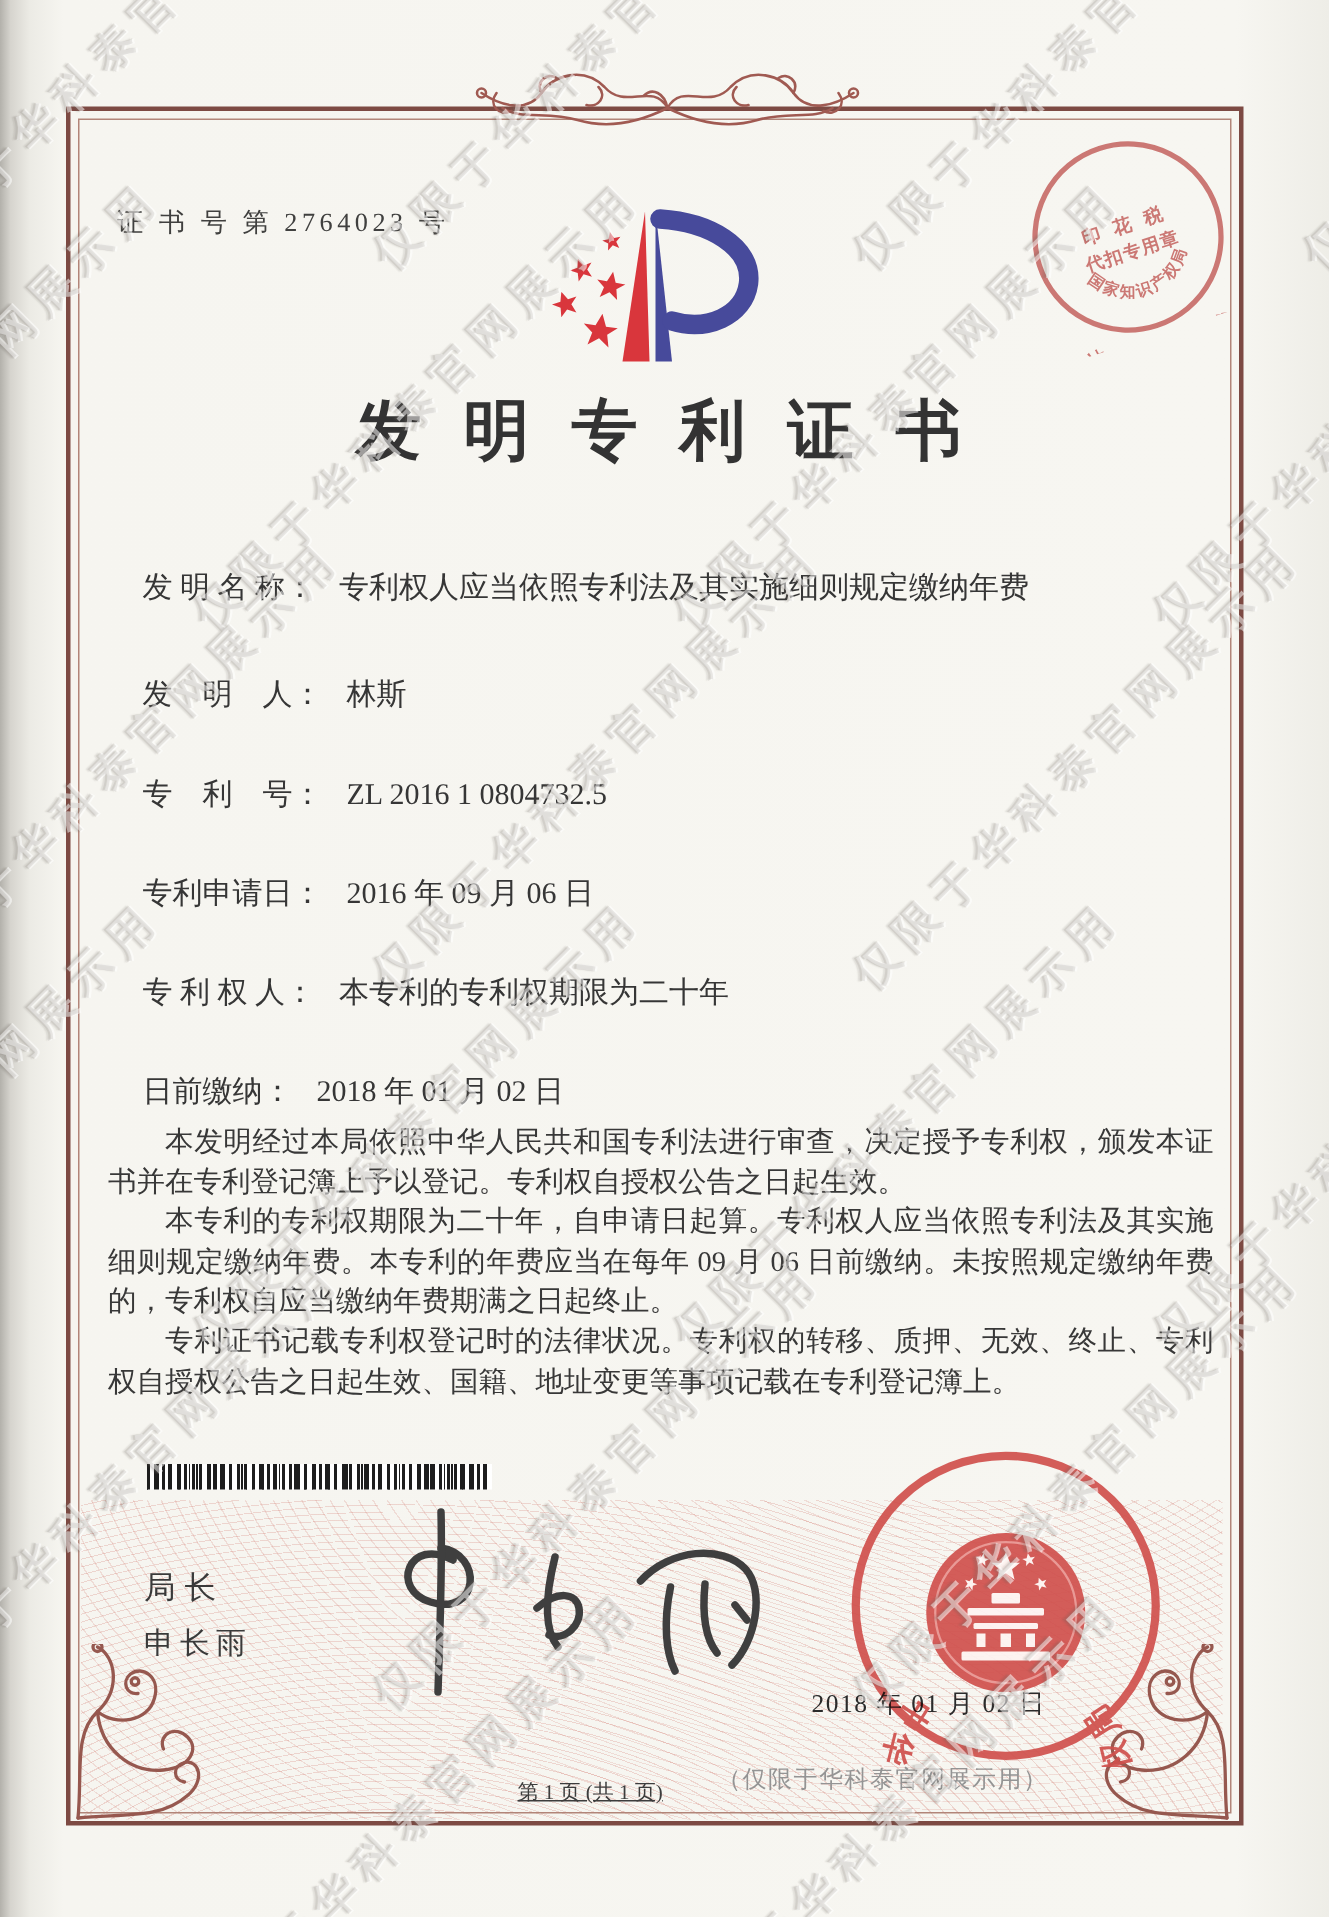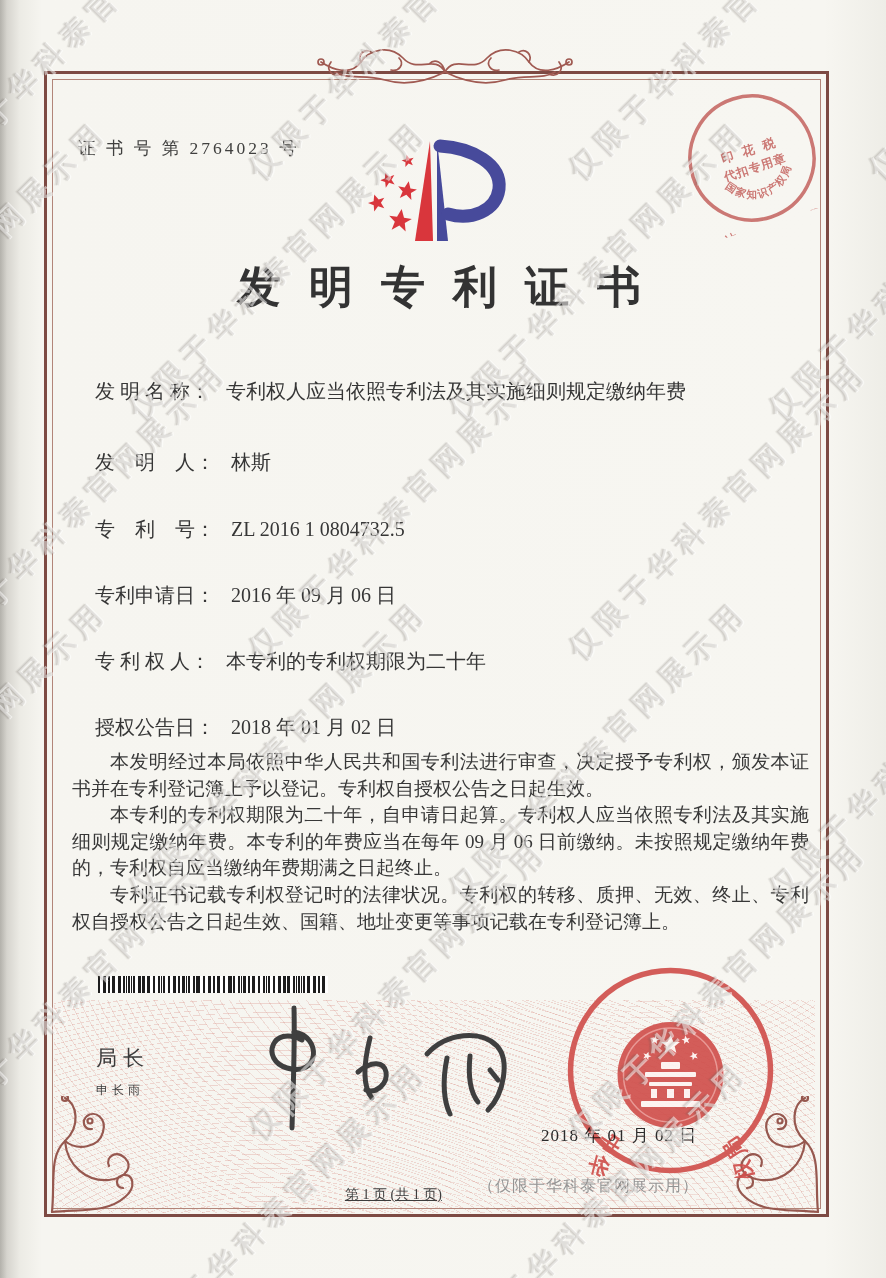--- a/index.html
+++ b/index.html
@@ -51,21 +51,21 @@
   .body-text{position:absolute;left:72px;top:749px;width:737px;font-size:19px;
     line-height:26.6px;text-align:justify;color:#383838;}
   .body-text p{margin:0;text-indent:2em;}
   .barcode{position:absolute;left:98px;top:976px;width:230px;height:17px;background-color:#fff;
     background-image:
       repeating-linear-gradient(90deg,#1d1d1d 0 2px,transparent 2px 5px),
       repeating-linear-gradient(90deg,#1d1d1d 0 1px,transparent 1px 7px),
       repeating-linear-gradient(90deg,#1d1d1d 0 1px,transparent 1px 11px);
     z-index:6;}
   .director{position:absolute;left:96px;top:1044px;font-size:21px;color:#3a3a3a;letter-spacing:6px;z-index:6;}
-  .director-name{position:absolute;left:96px;top:1082px;font-size:12px;color:#3a3a3a;letter-spacing:4px;z-index:6;}
+  .director-name{position:absolute;left:96px;top:1082px;font-size:20px;color:#3a3a3a;letter-spacing:4px;z-index:6;}
   .signature{position:absolute;left:242px;top:1002px;z-index:6;}
   .seal{position:absolute;left:563px;top:963px;z-index:8;mix-blend-mode:multiply;opacity:.93;}
   .seal-date{position:absolute;left:541px;top:1124px;font-size:17px;color:#2b2b2b;letter-spacing:1px;z-index:7;}
   .page-info{position:absolute;left:345px;top:1186px;font-size:14px;color:#3d3d3d;z-index:6;text-decoration:underline;}
   .footer-note{position:absolute;left:478px;top:1176px;font-size:16px;color:#949494;
     font-family:"Liberation Sans","DejaVu Sans",sans-serif;letter-spacing:1px;z-index:6;}
 </style>
 </head>
 <body>
 
@@ -152,21 +152,21 @@
     <div class="field f2">
       <span class="lab">专　利　号：</span><span>ZL 2016 1 0804732.5</span>
     </div>
     <div class="field f3">
       <span class="lab">专利申请日：</span><span>2016 年 09 月 06 日</span>
     </div>
     <div class="field f4">
       <span class="lab">专 利 权 人：</span><span>本专利的专利权期限为二十年</span>
     </div>
     <div class="field f5">
-      <span class="lab">授权公告日：</span><span>2018 年 01 月 02 日</span>
+      <span class="lab">日前缴纳：</span><span>2018 年 01 月 02 日</span>
     </div>
 
     <div class="body-text">
       <p>本发明经过本局依照中华人民共和国专利法进行审查，决定授予专利权，颁发本证书并在专利登记簿上予以登记。专利权自授权公告之日起生效。</p>
       <p>本专利的专利权期限为二十年，自申请日起算。专利权人应当依照专利法及其实施细则规定缴纳年费。本专利的年费应当在每年 09 月 06 日前缴纳。未按照规定缴纳年费的，专利权自应当缴纳年费期满之日起终止。</p>
       <p>专利证书记载专利权登记时的法律状况。专利权的转移、质押、无效、终止、专利权自授权公告之日起生效、国籍、地址变更等事项记载在专利登记簿上。</p>
     </div>
 
     <div class="barcode"></div>
 

